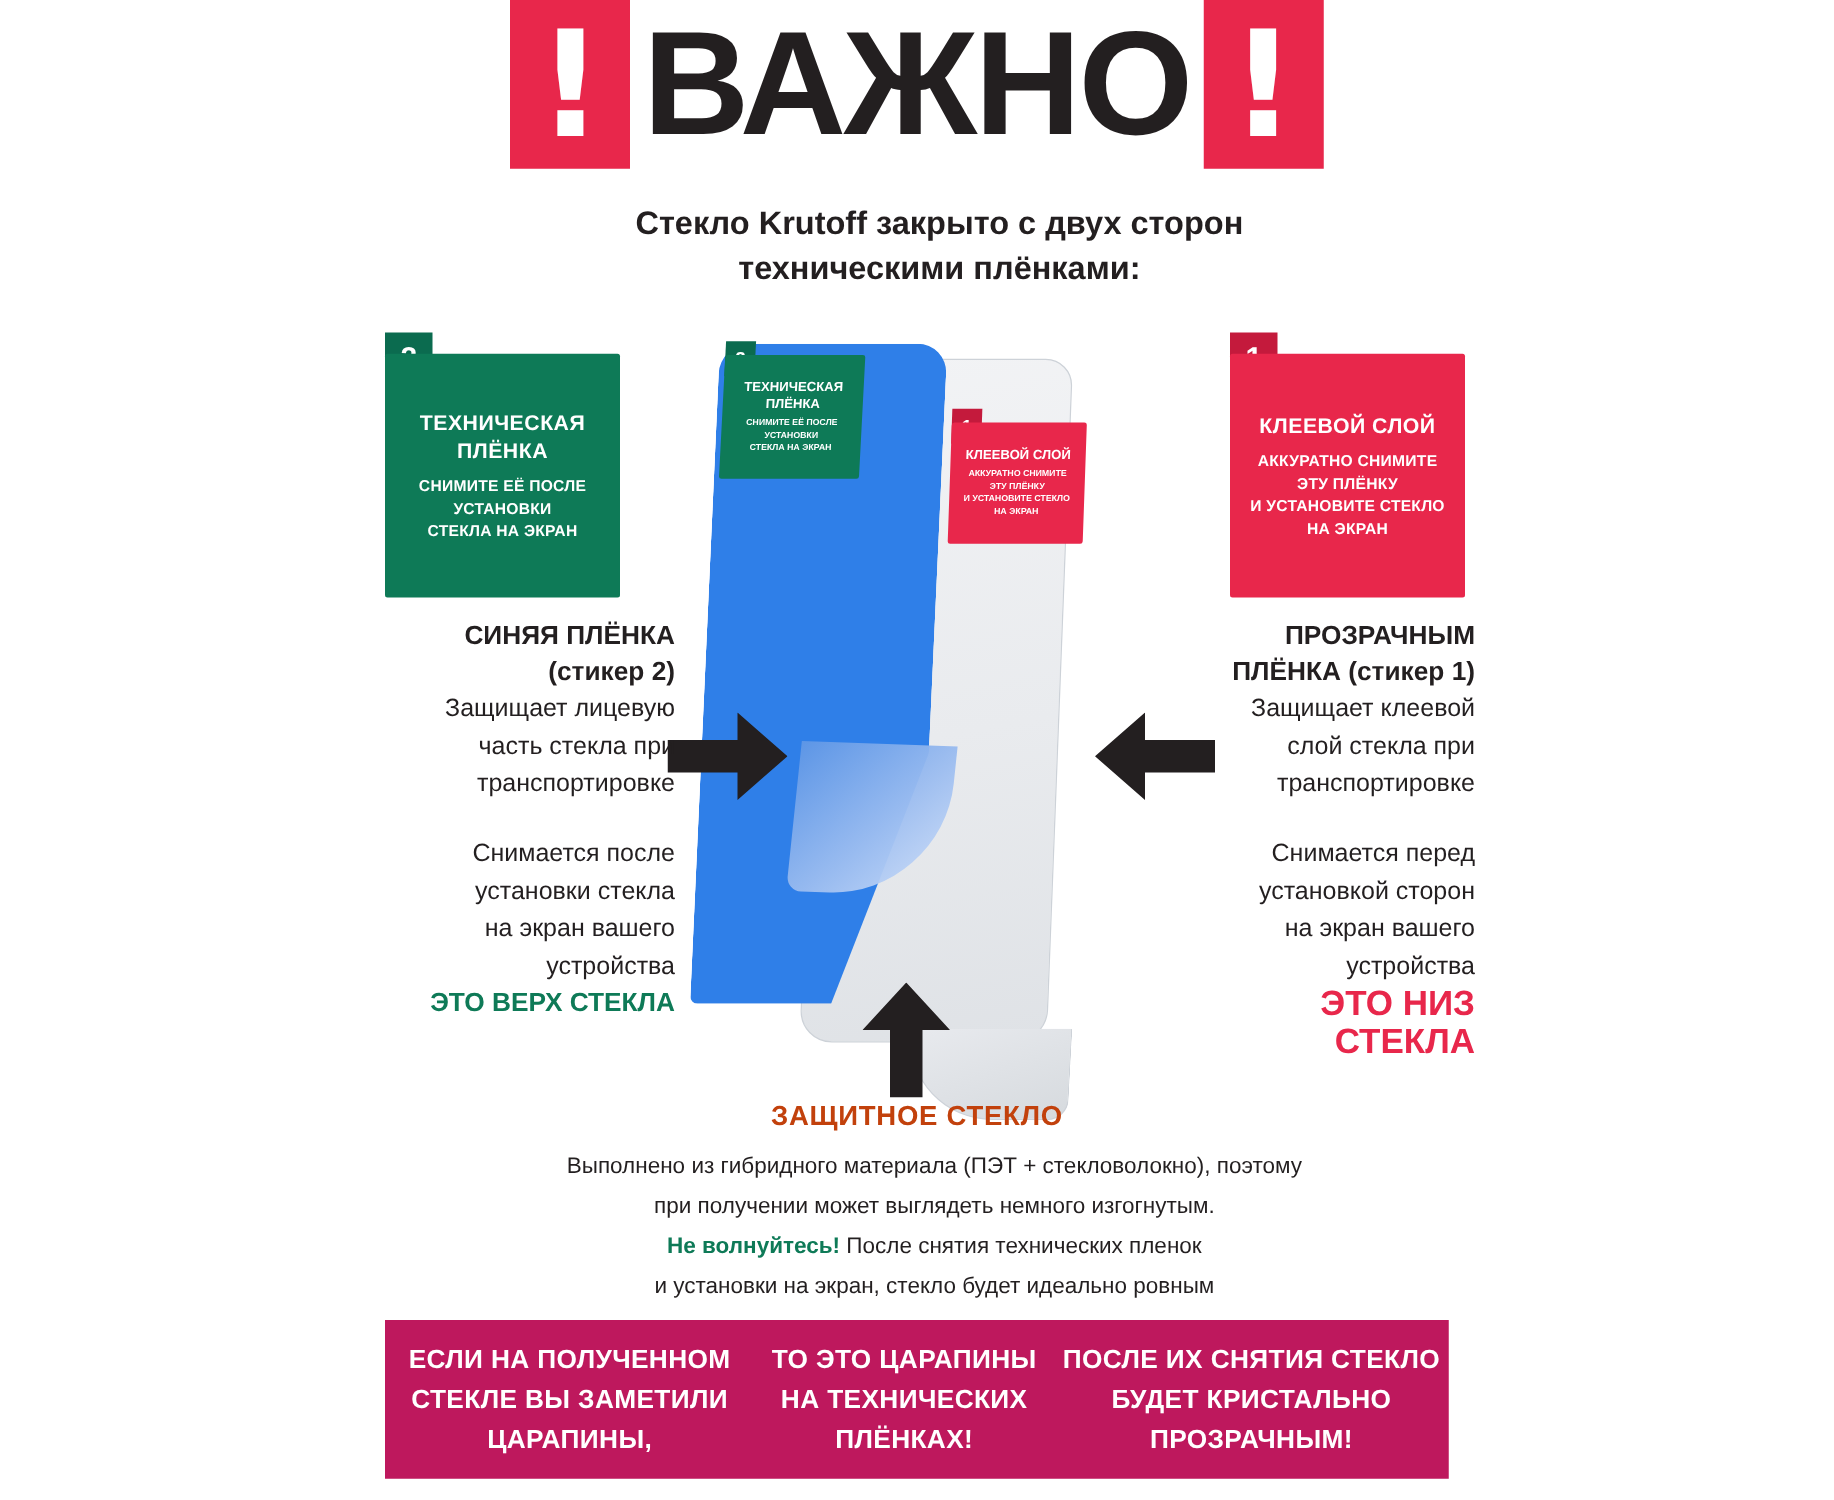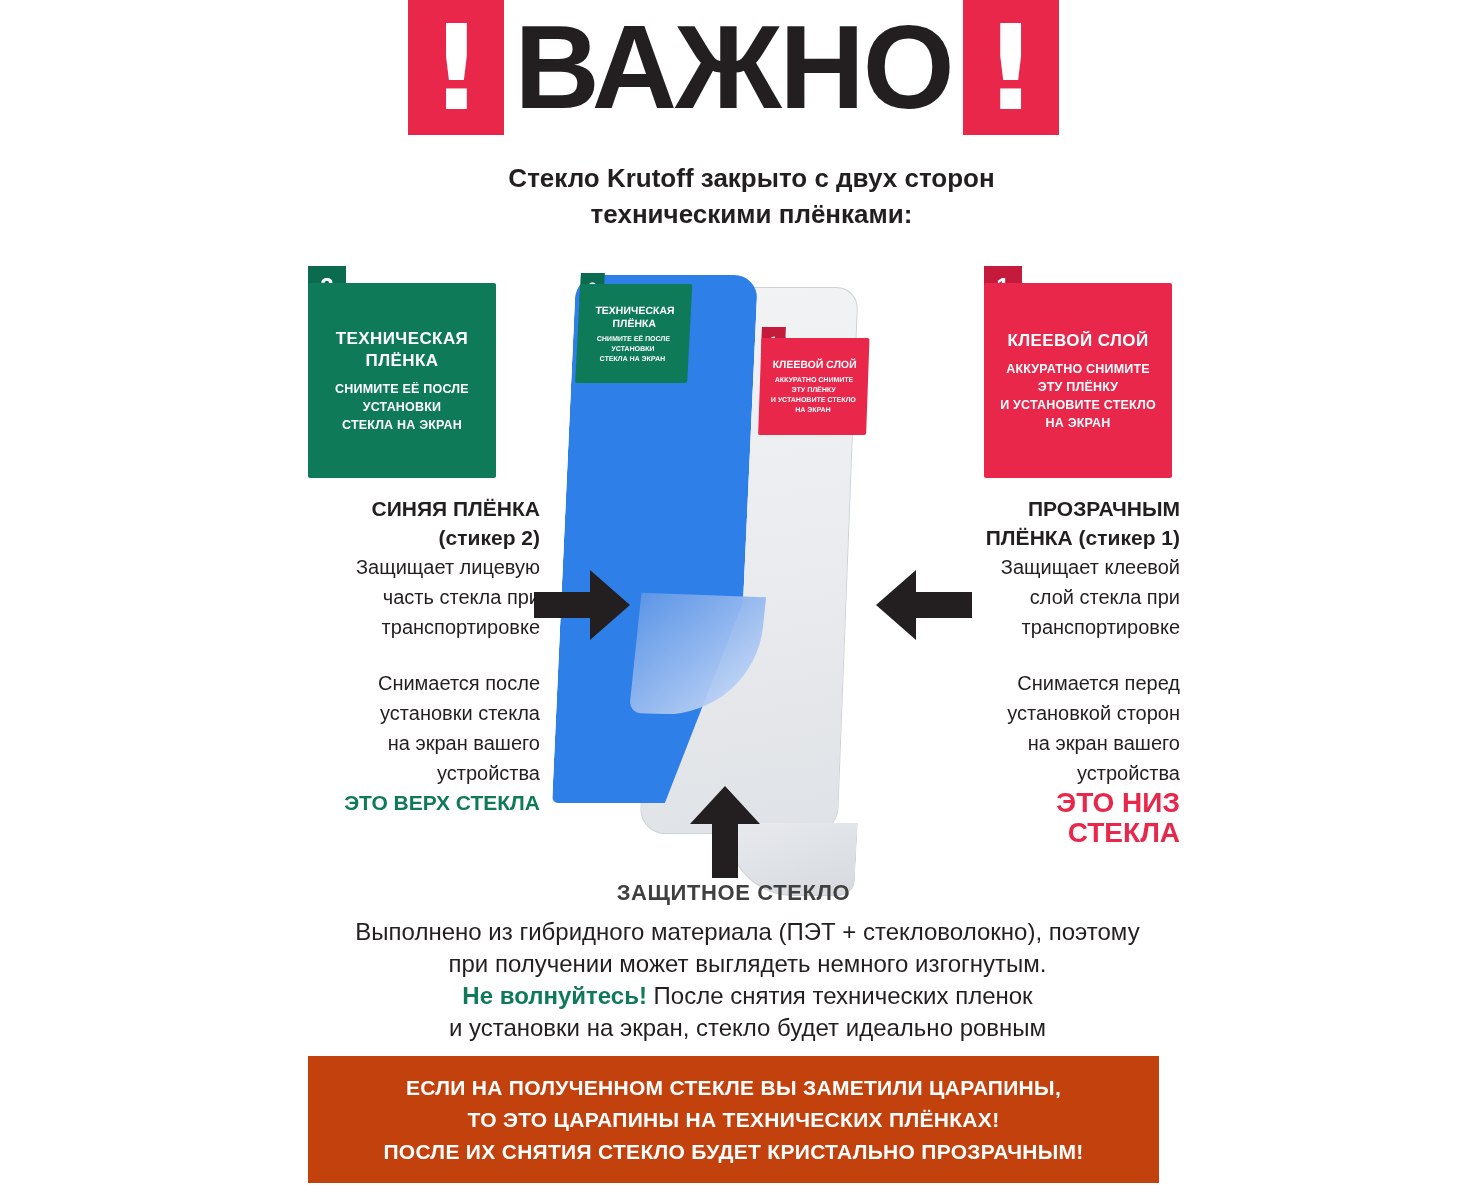--- a/index.html
+++ b/index.html
@@ -309,44 +309,44 @@
     position: absolute;
     left: 0;
     top: 880px;
     width: 1467px;
     text-align: center;
   }
   #bottom-block .b-head {
     font-size: 22px;
     font-weight: bold;
     letter-spacing: 0.6px;
-    color: #404040;
+    color: #c2410c;
     margin-bottom: 10px;
   }
   #bottom-block .b-line {
-    font-size: 24px;
+    font-size: 18px;
     line-height: 32px;
     color: #231f20;
     margin-left: 28px;
   }
   #bottom-block .b-strong {
     font-weight: bold;
     color: #0e7a57;
   }
 
   
   #footer-banner {
     position: absolute;
     left: 308px;
     top: 1056px;
     width: 851px;
     height: 127px;
-    background: #c2410c;
-    display: flex;
-    flex-direction: column;
+    background: #be185d;
+    display: flex;
+    flex-direction: row;
     align-items: center;
     justify-content: center;
     color: #ffffff;
   }
   #footer-banner div {
     font-size: 21px;
     font-weight: bold;
     line-height: 32px;
     letter-spacing: 0.3px;
     text-align: center;

